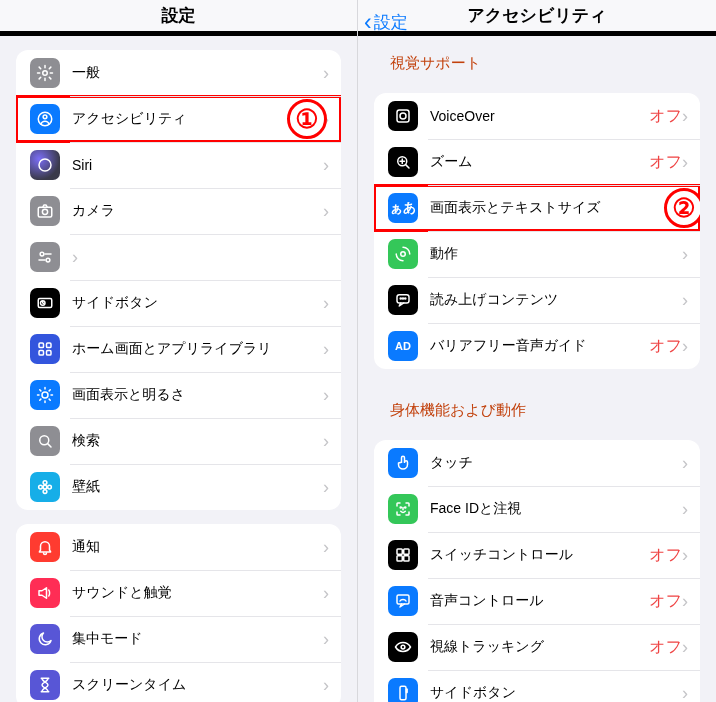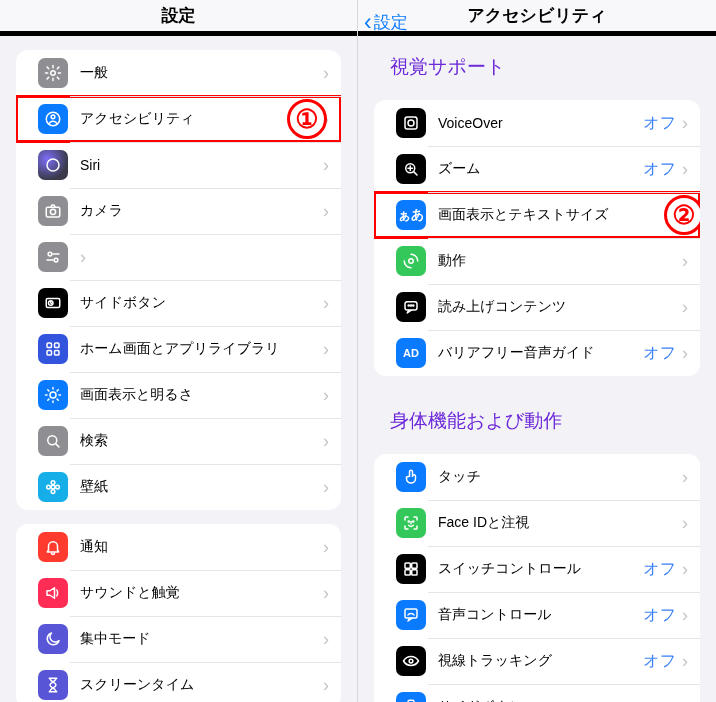--- a/index.html
+++ b/index.html
@@ -18,41 +18,41 @@
     position: relative; background: #f8f8fa; border-bottom: 5px solid #000000;
   }
   .header-title { font-size: 17px; font-weight: 600; color:#000; }
   .back-btn {
     position: absolute; left: 6px; top: 0; height: 44px;
     display: flex; align-items: center; color: #0a7aff; font-size: 17px;
     cursor: pointer;
   }
   .back-chev { font-size: 23px; margin-right: 2px; line-height: 1; }
   .section-header {
-    font-size: 19px; color: #6d28d9; padding: 18px 32px 6px 32px;
+    font-size: 15px; color: #c2410c; padding: 18px 32px 6px 32px;
   }
   .group {
     margin: 14px 16px; background: #fff; border-radius: 12px; overflow: hidden;
   }
   .row {
     display: flex; align-items: center; min-height: 46px;
     padding: 5px 12px 5px 14px; position: relative; cursor: pointer;
   }
   .row + .row::before {
     content: ""; position: absolute; top: 0; left: 54px; right: 0;
     height: 1px; background: #e5e5e9;
   }
   .icon {
     width: 30px; height: 30px; border-radius: 7px; flex-shrink: 0;
     display: flex; align-items: center; justify-content: center;
-    margin-right: 12px; color: #fff; font-size: 16px; font-weight: 600; margin-left: 8px;
+    margin-right: 12px; color: #fff; font-size: 16px; font-weight: 600;
   }
   .icon svg { width: 18px; height: 18px; display:block; }
   .row-label { flex: 1; font-size: 14px; color: #000; }
-  .row-value { font-size: 16px; color: #3b82f6; margin-right: 6px; }
+  .row-value { font-size: 16px; color: #ef4444; }
   .chevron { color: #c5c5c8; font-size: 18px; }
   .highlight-box {
     outline: 3px solid #ff0000; outline-offset: -2px; position: relative;
   }
   .callout {
     position: absolute; width: 40px; height: 40px; border-radius: 50%;
     border: 3px solid #ff0000; background: #fff; color: #ff0000;
     display: flex; align-items: center; justify-content: center;
     font-size: 26px; font-weight: 700; z-index: 10;
   }

